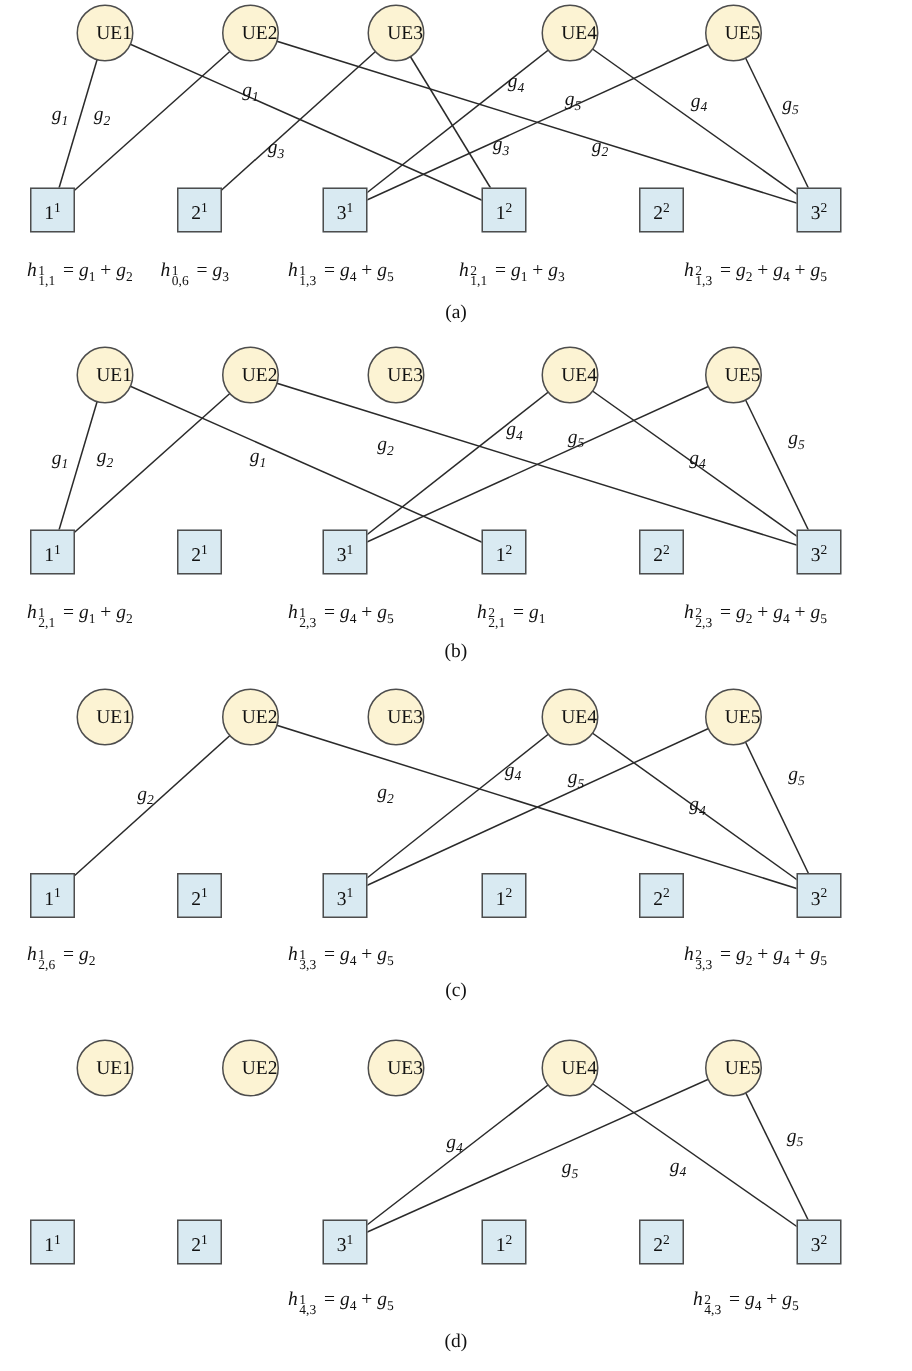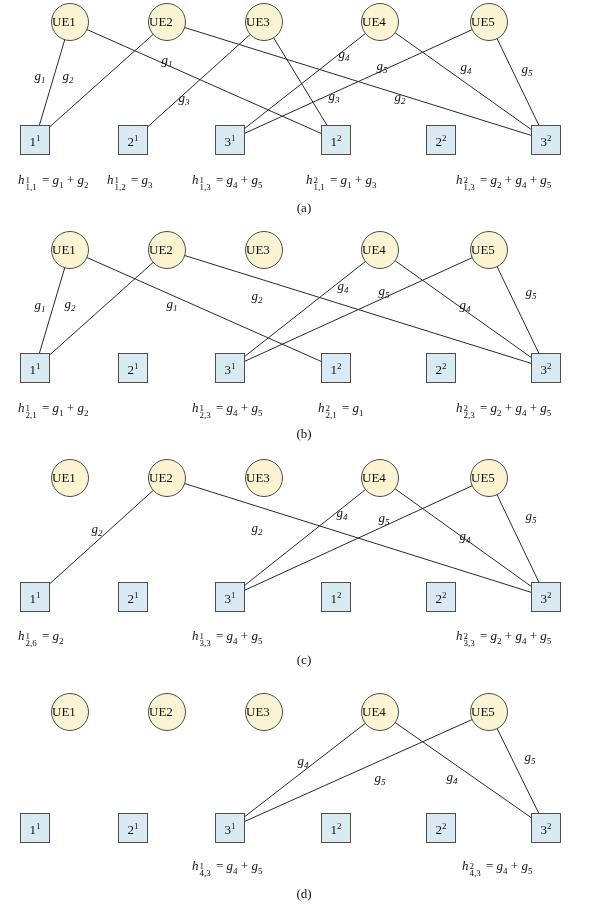--- a/index.html
+++ b/index.html
@@ -2,21 +2,21 @@
 <html><head>
 <meta charset="utf-8">
 <style>
   html,body{margin:0;padding:0;background:#ffffff;}
   #figure{position:relative;font-family:"Liberation Serif",serif;color:#111;background:#fff;overflow:hidden;}
   #figure svg{position:absolute;left:0;top:0;}
   .edge{stroke:var(--edge,#2a2a2a);stroke-width:1;}
   .edge-label{font-family:"Liberation Serif",serif;font-style:italic;font-size:13px;fill:#111;text-anchor:middle;}
   .edge-label tspan{font-size:9px;}
   .ue-node{position:absolute;box-sizing:border-box;border:1.2px solid var(--stroke,#4d4d4d);border-radius:50%;
-           background:var(--ue-fill,#fcf3d3);text-align:left;font-size:13px;}
+           background:var(--ue-fill,#fcf3d3);text-align:right;font-size:13px;}
   .bs-node{position:absolute;box-sizing:border-box;border:1.2px solid var(--stroke,#4d4d4d);
            background:var(--bs-fill,#d9eaf2);text-align:center;font-size:13px;}
   .bs-node sup{font-size:9px;}
   .formula{position:absolute;font-size:13px;white-space:nowrap;}
   .formula i{font-style:italic;}
   .formula sub{font-size:9px;}
   .supsub{display:inline-block;vertical-align:-6px;line-height:7px;font-size:9px;text-align:left;margin:0 2px 0 1px;}
   .supsub .s{display:block;}
   .caption{position:absolute;left:0;text-align:center;font-size:13px;}
 </style>
@@ -95,21 +95,21 @@
     <div class="ue-node" style="left: 245px; top: 3px; width: 38px; height: 38px; line-height: 35px;">UE3</div>
     <div class="ue-node" style="left: 361px; top: 3px; width: 38px; height: 38px; line-height: 35px;">UE4</div>
     <div class="ue-node" style="left: 470px; top: 3px; width: 38px; height: 38px; line-height: 35px;">UE5</div>
     <div class="bs-node" style="left: 20px; top: 125px; width: 30px; height: 30px; line-height: 25px;"><span>1</span><sup>1</sup></div>
     <div class="bs-node" style="left: 118px; top: 125px; width: 30px; height: 30px; line-height: 25px;"><span>2</span><sup>1</sup></div>
     <div class="bs-node" style="left: 215px; top: 125px; width: 30px; height: 30px; line-height: 25px;"><span>3</span><sup>1</sup></div>
     <div class="bs-node" style="left: 321px; top: 125px; width: 30px; height: 30px; line-height: 25px;"><span>1</span><sup>2</sup></div>
     <div class="bs-node" style="left: 426px; top: 125px; width: 30px; height: 30px; line-height: 25px;"><span>2</span><sup>2</sup></div>
     <div class="bs-node" style="left: 531px; top: 125px; width: 30px; height: 30px; line-height: 25px;"><span>3</span><sup>2</sup></div>
     <div class="formula" style="left: 18px; top: 172px;"><i>h</i><span class="supsub"><span class="s">1</span><span class="s">1,1</span></span> = <i>g</i><sub>1</sub> + <i>g</i><sub>2</sub></div>
-    <div class="formula" style="left: 107px; top: 172px;"><i>h</i><span class="supsub"><span class="s">1</span><span class="s">1,2</span></span> = <i>g</i><sub>3</sub></div>
+    <div class="formula" style="left: 107px; top: 172px;"><i>h</i><span class="supsub"><span class="s">1</span><span class="s">0,6</span></span> = <i>g</i><sub>3</sub></div>
     <div class="formula" style="left: 192px; top: 172px;"><i>h</i><span class="supsub"><span class="s">1</span><span class="s">1,3</span></span> = <i>g</i><sub>4</sub> + <i>g</i><sub>5</sub></div>
     <div class="formula" style="left: 306px; top: 172px;"><i>h</i><span class="supsub"><span class="s">2</span><span class="s">1,1</span></span> = <i>g</i><sub>1</sub> + <i>g</i><sub>3</sub></div>
     <div class="formula" style="left: 456px; top: 172px;"><i>h</i><span class="supsub"><span class="s">2</span><span class="s">1,3</span></span> = <i>g</i><sub>2</sub> + <i>g</i><sub>4</sub> + <i>g</i><sub>5</sub></div>
     <div class="caption" style="top: 200px; width: 608px;">(a)</div>
     <div class="ue-node" style="left: 51px; top: 231px; width: 38px; height: 38px; line-height: 35px;">UE1</div>
     <div class="ue-node" style="left: 148px; top: 231px; width: 38px; height: 38px; line-height: 35px;">UE2</div>
     <div class="ue-node" style="left: 245px; top: 231px; width: 38px; height: 38px; line-height: 35px;">UE3</div>
     <div class="ue-node" style="left: 361px; top: 231px; width: 38px; height: 38px; line-height: 35px;">UE4</div>
     <div class="ue-node" style="left: 470px; top: 231px; width: 38px; height: 38px; line-height: 35px;">UE5</div>
     <div class="bs-node" style="left: 20px; top: 353px; width: 30px; height: 30px; line-height: 25px;"><span>1</span><sup>1</sup></div>

